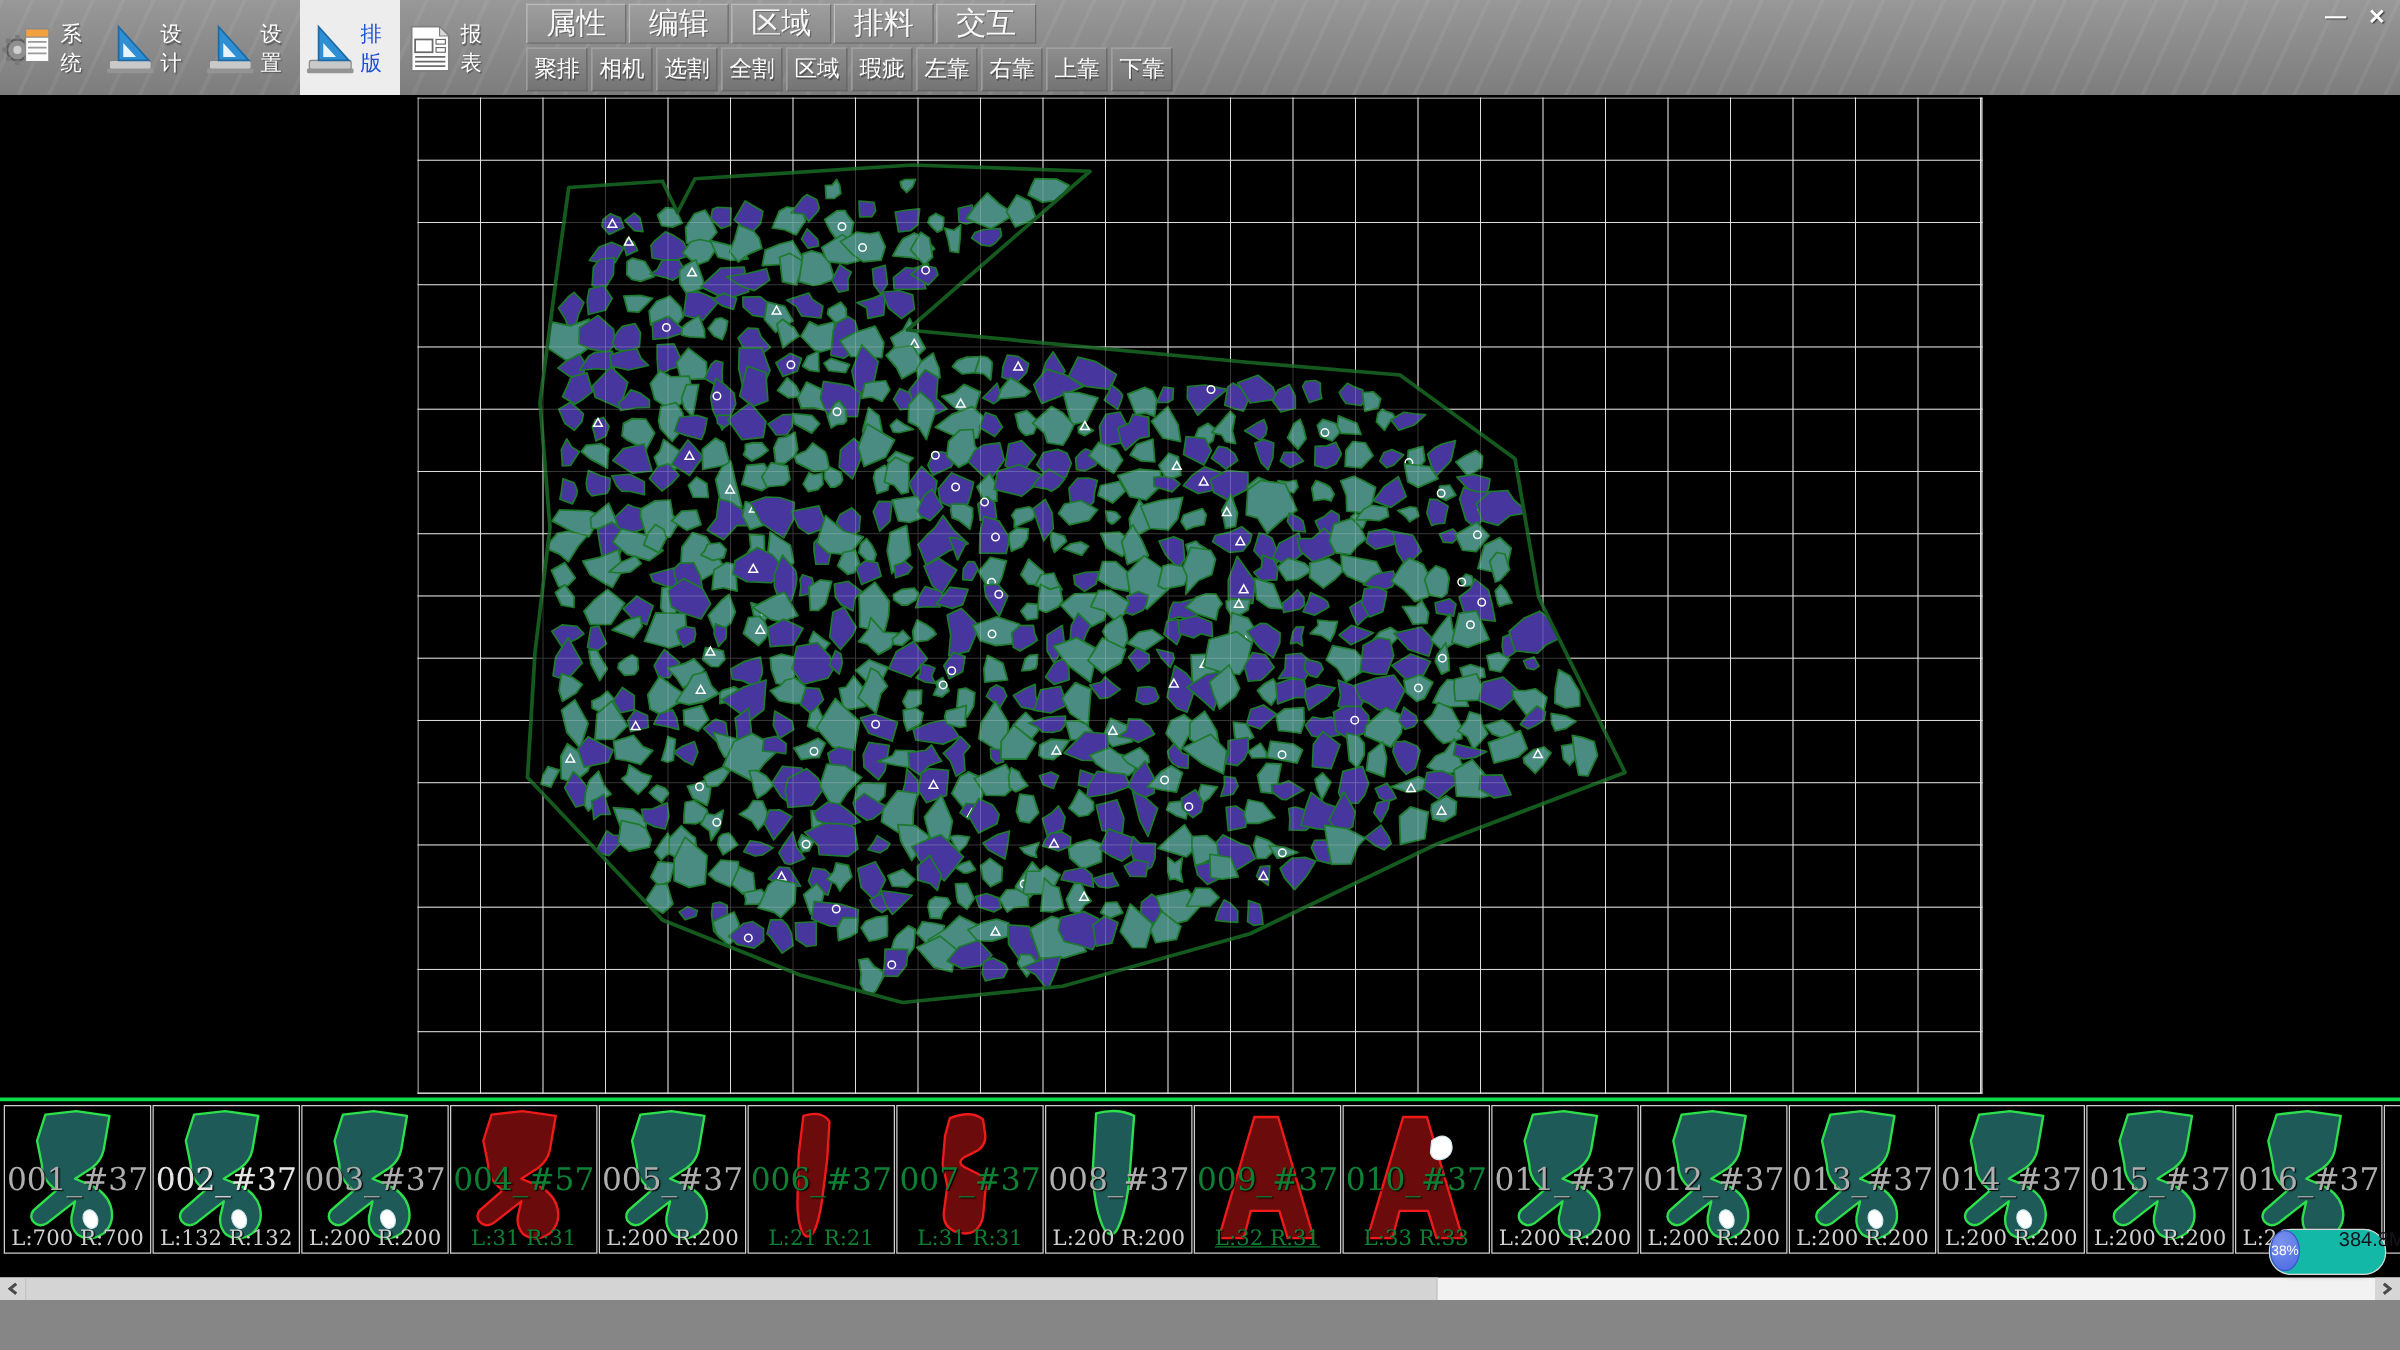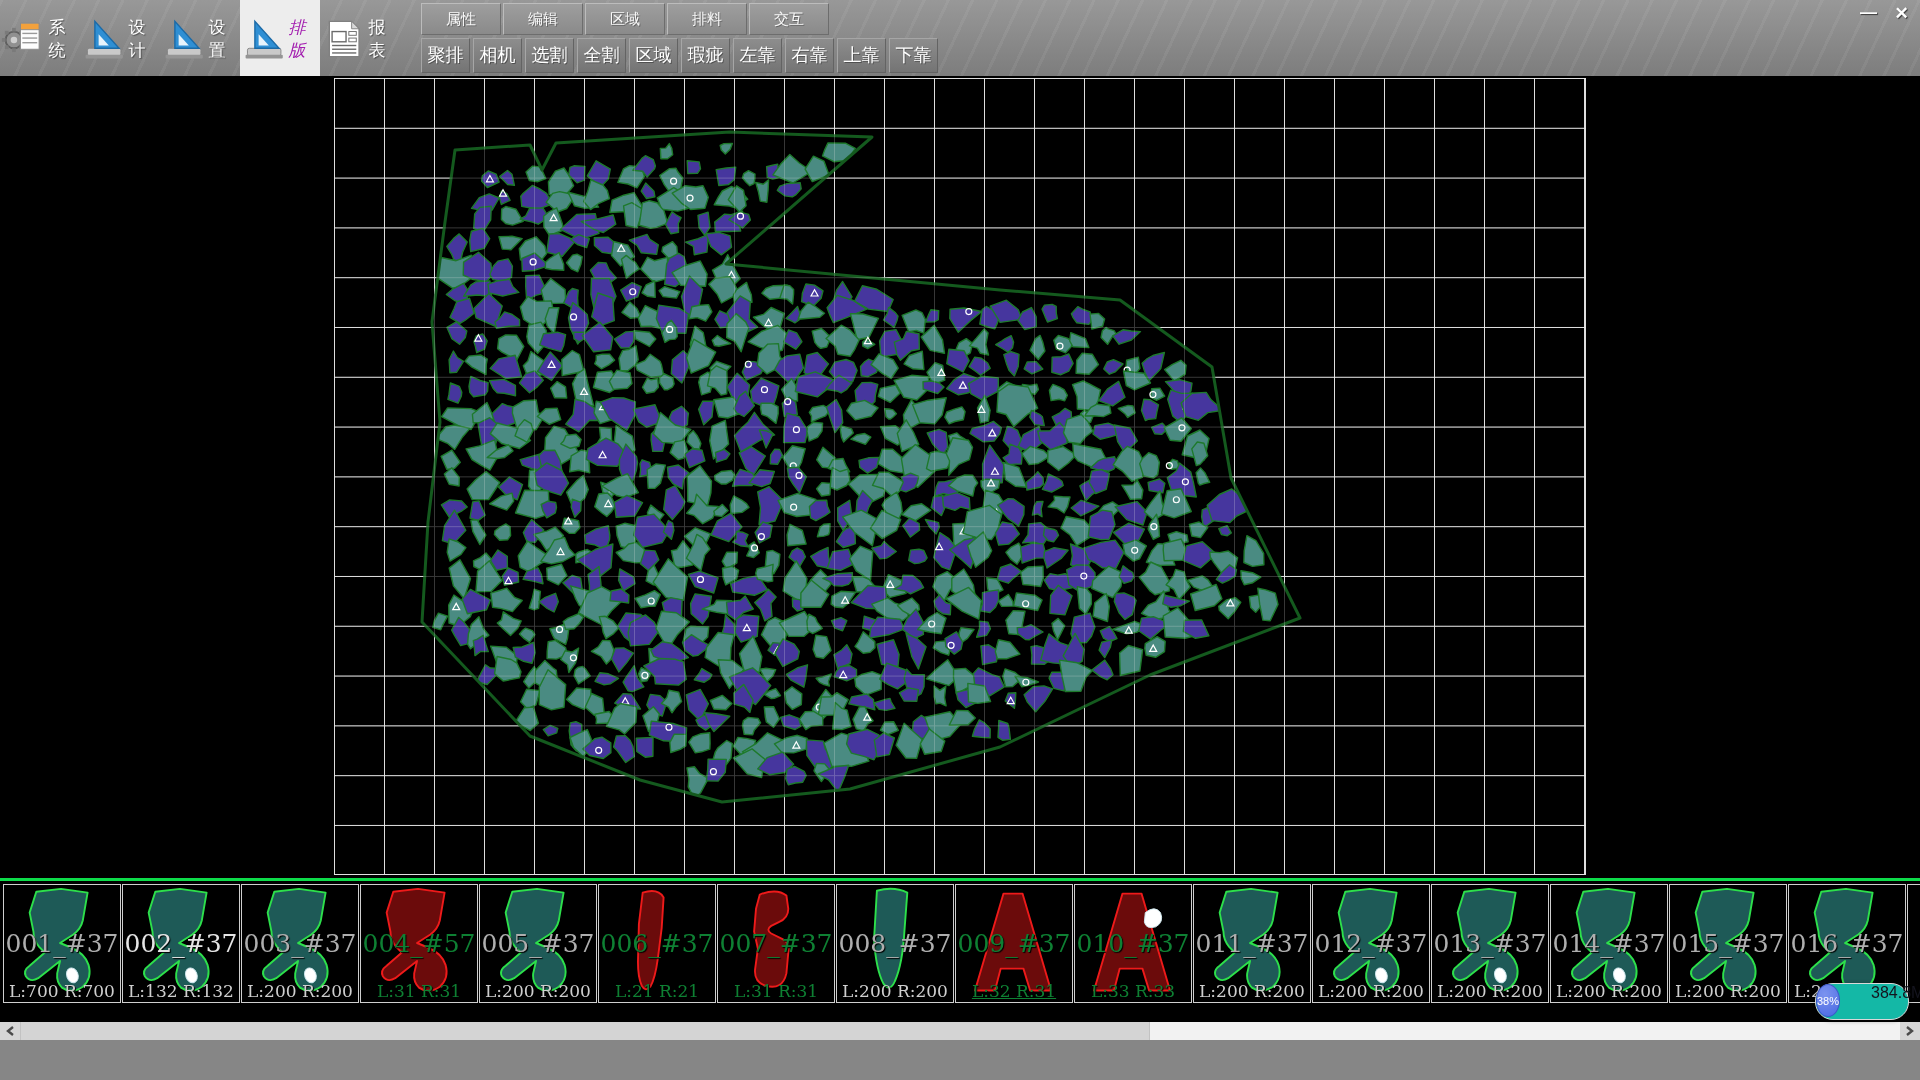--- a/index.html
+++ b/index.html
@@ -10,25 +10,25 @@
   .titlebar{position:absolute;left:0;top:0;width:1920px;height:76px;
     background:linear-gradient(180deg,#989898,#7d7d7d);}
   .titlebar::after{content:"";position:absolute;inset:0;pointer-events:none;
     background:repeating-linear-gradient(115deg,rgba(255,255,255,.06) 0 3px,rgba(255,255,255,0) 3px 22px);}
   .nav-cells{position:absolute;left:0;top:0;height:76px;display:flex;z-index:3;}
   .nav-cell{width:80px;height:76px;display:flex;align-items:center;
     justify-content:flex-start;cursor:default;}
   .nav-cell .ic{width:52px;height:46px;margin-top:2px;}
   .nav-cell .lbl{font-size:17px;color:#fff;text-shadow:1px 1px 1px rgba(0,0,0,.45);margin-top:1px;}
   .nav-cell.active{background:#ededed;}
-  .nav-cell.active .lbl{color:#a21caf;text-shadow:none;font-style:italic;}
+  .nav-cell.active .lbl{color:#1d4ed8;text-shadow:none;}
 
   .menu-row{position:absolute;left:421px;top:3px;display:flex;z-index:3;}
   .menu-tab{width:78px;height:30px;margin-right:2px;line-height:30px;text-align:center;
-    color:#f8f8f8;font-size:15px;background:linear-gradient(#9e9e9e,#8a8a8a);
+    color:#f8f8f8;font-size:24px;background:linear-gradient(#9e9e9e,#8a8a8a);
     border:1px solid;border-color:#bcbcbc #6d6d6d #6d6d6d #bcbcbc;text-shadow:1px 1px 0 rgba(0,0,0,.3);}
   .tool-row{position:absolute;left:421px;top:38px;display:flex;z-index:3;}
   .tool-btn{width:47px;height:33px;margin-right:3px;line-height:33px;text-align:center;
     color:#fff;font-size:18px;background:linear-gradient(#8d8d8d,#747474);
     border:1px solid;border-color:#a6a6a6 #636363 #636363 #a6a6a6;text-shadow:1px 1px 0 rgba(0,0,0,.35);}
 
   .win-controls{position:absolute;right:2px;top:0;display:flex;z-index:4;}
   .win-btn{width:33px;height:26px;display:flex;align-items:center;justify-content:center;
     color:#fff;font-size:17px;font-weight:bold;text-shadow:1px 1px 1px #3a3a3a;}
 

